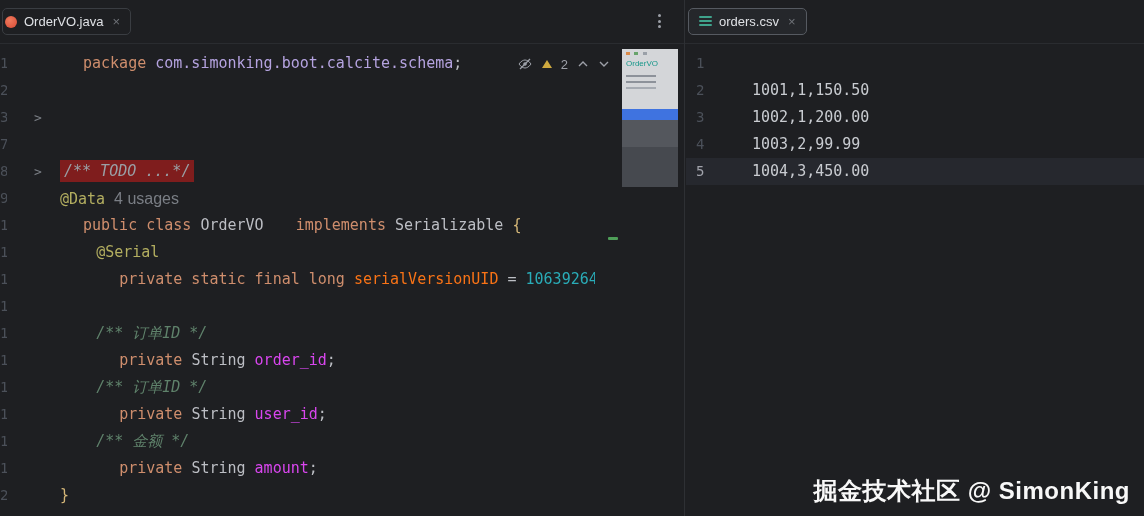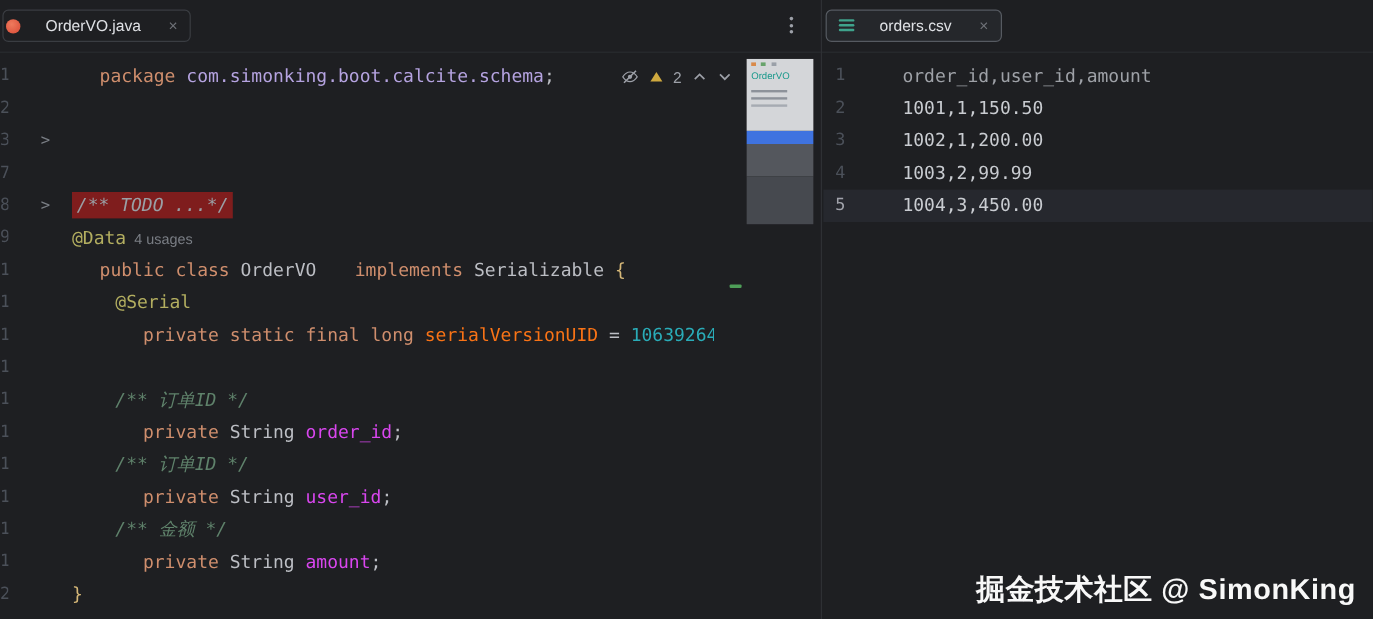--- a/index.html
+++ b/index.html
@@ -12,21 +12,21 @@
     color:#bcbec4;
   }
 
   
   .tabbar {
     position:absolute; top:0; left:0; right:0; height:44px;
     border-bottom:1px solid #2a2c30;
     display:flex; align-items:center;
   }
   .tab {
-    display:flex; align-items:center; gap:21px;
+    display:flex; align-items:center; gap:7px;
     height:27px; padding:0 10px;
     border-radius:5px; border:1px solid #3a3d42;
     font-family:"Liberation Sans", sans-serif;
     font-size:13px; color:#dfe1e5;
     cursor:default;
   }
   .tab-left { margin-left:2px; padding-left:5px; }
   .tab-right { position:absolute; left:688px; border-color:#565a61; background:#25272b; }
   .tab-close { color:#6f7278; font-size:13px; line-height:1; padding-left:2px; }
   .java-icon {
@@ -65,21 +65,21 @@
   .editor-right .code-text { padding-left:32px; }
   .code-text { white-space:pre; }
 
   
   .tk-kw     { color:#cf8e6d;margin-left:23px; }
   .tk-pkg    { color:#b5a3e0; }
   .tk-plain  { color:#bcbec4; }
   .tk-fold   { color:#a9adb5; background:#2f3237; border-radius:3px; padding:1px 5px; }
   .tk-todofold { color:#9aa0a6; font-style:italic; background:#7f1d1d; padding:2px 4px; }
   .tk-ann    { color:#b3ae60; }
-  .tk-inlay  { color:#7a7e85; font-size:12px; font-family:"Liberation Sans", sans-serif; }
+  .tk-inlay  { color:#7a7e85; font-size:16px; font-family:"Liberation Sans", sans-serif; }
   .tk-field  { color:#d946ef; }
   .tk-fieldi { color:#f97316; }
   .tk-num    { color:#2aacb8; }
   .tk-clipnum{ color:#2aacb8; display:inline-block; width:6px; overflow:hidden; vertical-align:bottom; }
   .tk-cmt    { color:#5f826b; font-style:italic; }
   .tk-brace  { color:#d5b778; }
   .tk-csv    { color:#c9ccd1; }
   .tk-hdr    { color:#9ea1a7; }
 
   
@@ -195,21 +195,21 @@
     <div class="mm-blue"></div>
     <div class="mm-mid"></div>
     <div class="mm-bot"></div>
   </div>
 
   <div class="vcs-dash"></div>
 </div>
 
 <div class="editor editor-right">
   <div class="code" id="csv-code">
-      <div class="code-row"><span class="lnum">1</span><span class="code-text"><span class="tk-hdr">order_id,user_id,amount</span></span></div>
+      <div class="code-row"><span class="lnum">1</span></div>
       <div class="code-row"><span class="lnum">2</span><span class="code-text"><span class="tk-csv">1001,1,150.50</span></span></div>
       <div class="code-row"><span class="lnum">3</span><span class="code-text"><span class="tk-csv">1002,1,200.00</span></span></div>
       <div class="code-row"><span class="lnum">4</span><span class="code-text"><span class="tk-csv">1003,2,99.99</span></span></div>
       <div class="code-row current"><span class="lnum">5</span><span class="code-text"><span class="tk-csv">1004,3,450.00</span></span></div>
     </div>
 </div>
 
 <div class="watermark">掘金技术社区 @ SimonKing</div>
 
 </body></html>

